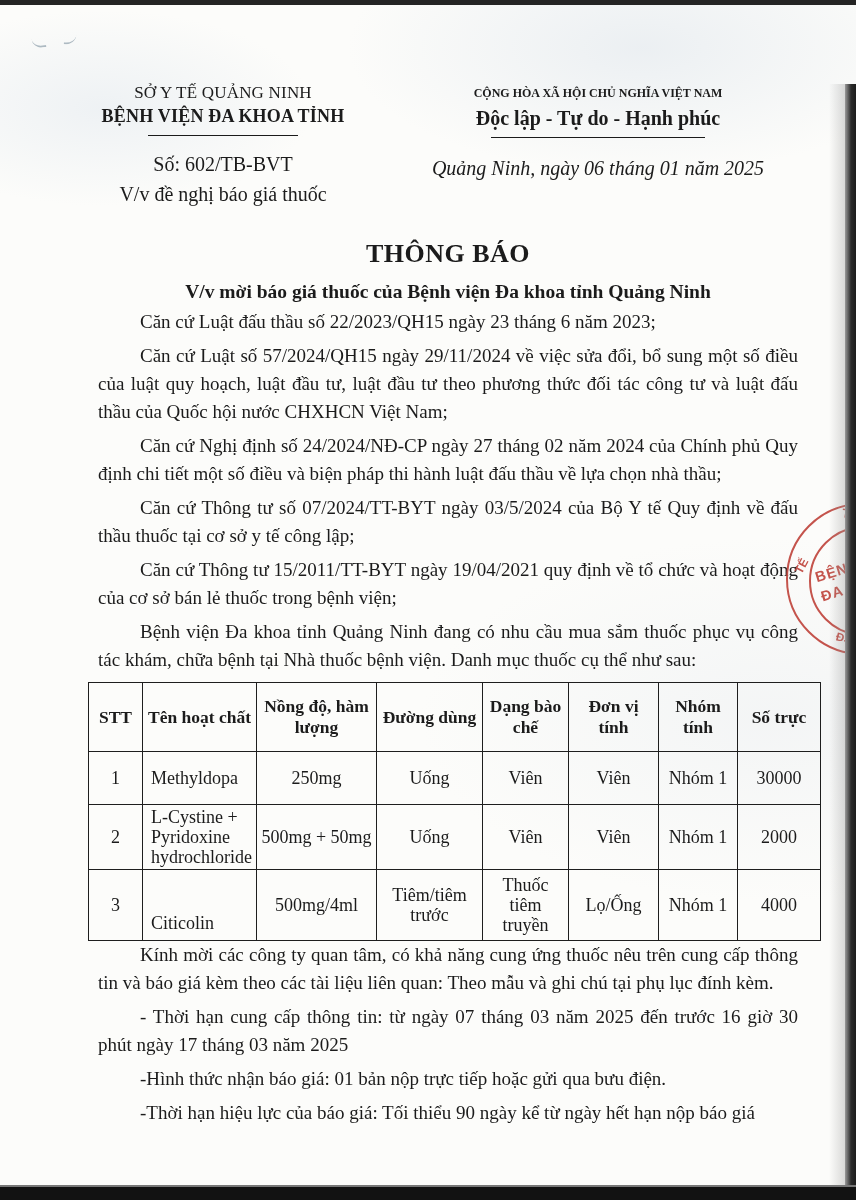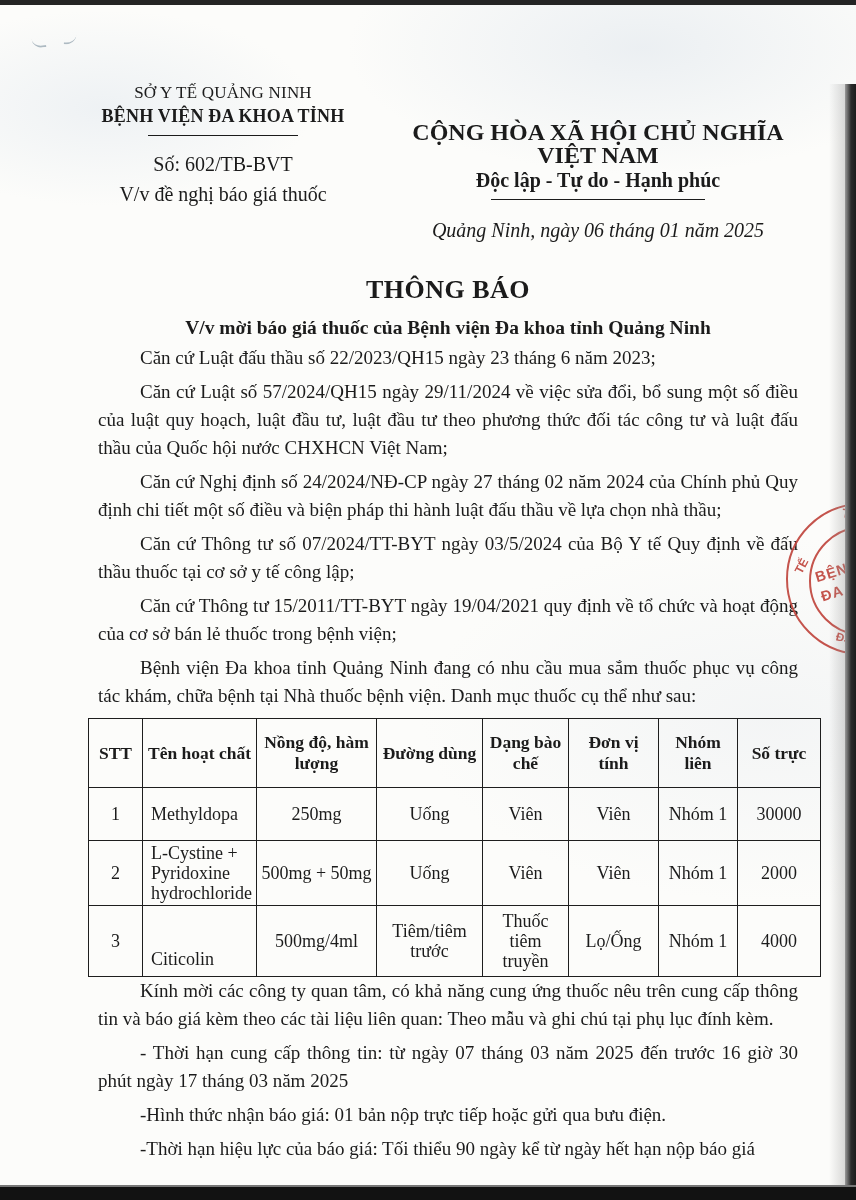--- a/index.html
+++ b/index.html
@@ -31,21 +31,21 @@
   .doc{position:absolute;left:98px;top:82px;width:700px;z-index:10;}
 
   .doc-header{display:flex;justify-content:space-between;align-items:flex-start;}
   .org-block{width:250px;text-align:center;}
   .national-block{width:400px;text-align:center;}
   .org-parent{font-size:17px;line-height:22px;letter-spacing:.2px;}
   .org-name{font-size:18px;line-height:25px;font-weight:bold;letter-spacing:.2px;}
   .rule{height:0;border-bottom:1.6px solid #1b1b1b;margin:6px auto 0 auto;}
   .org-block .rule{width:150px;}
   .national-block .rule{width:214px;}
-  .national-line1{font-size:24px;line-height:23px;font-weight:bold;margin-top:39px;}
+  .national-line1{font-size:12px;line-height:23px;font-weight:bold;}
   .national-line2{font-size:20px;line-height:26px;font-weight:bold;}
   .doc-number{margin-top:15px;font-size:20px;line-height:26px;}
   .doc-subject{margin-top:4px;font-size:20px;line-height:26px;}
   .dateline{margin-top:17px;font-size:20px;line-height:26px;font-style:italic;}
 
   .doc-title{margin:34px 0 0 0;text-align:center;font-size:26px;line-height:26px;font-weight:bold;letter-spacing:.5px;}
   .doc-subtitle{margin:13px 0 0 0;text-align:center;font-size:19.5px;line-height:24px;font-weight:bold;}
 
   .body-text{margin-top:4px;}
   .body-text p{
@@ -160,21 +160,21 @@
           <col style="width:83px">
       </colgroup>
       <thead>
         <tr>
           <th>STT</th>
           <th>Tên hoạt chất</th>
           <th>Nồng độ, hàm lượng</th>
           <th>Đường dùng</th>
           <th>Dạng bào chế</th>
           <th>Đơn vị tính</th>
-          <th>Nhóm liên</th>
+          <th>Nhóm tính</th>
           <th>Số trực</th>
         </tr>
       </thead>
       <tbody>
         <tr class="r1">
           <td>1</td>
           <td class="cell-left">Methyldopa</td>
           <td>250mg</td>
           <td>Uống</td>
           <td>Viên</td>

